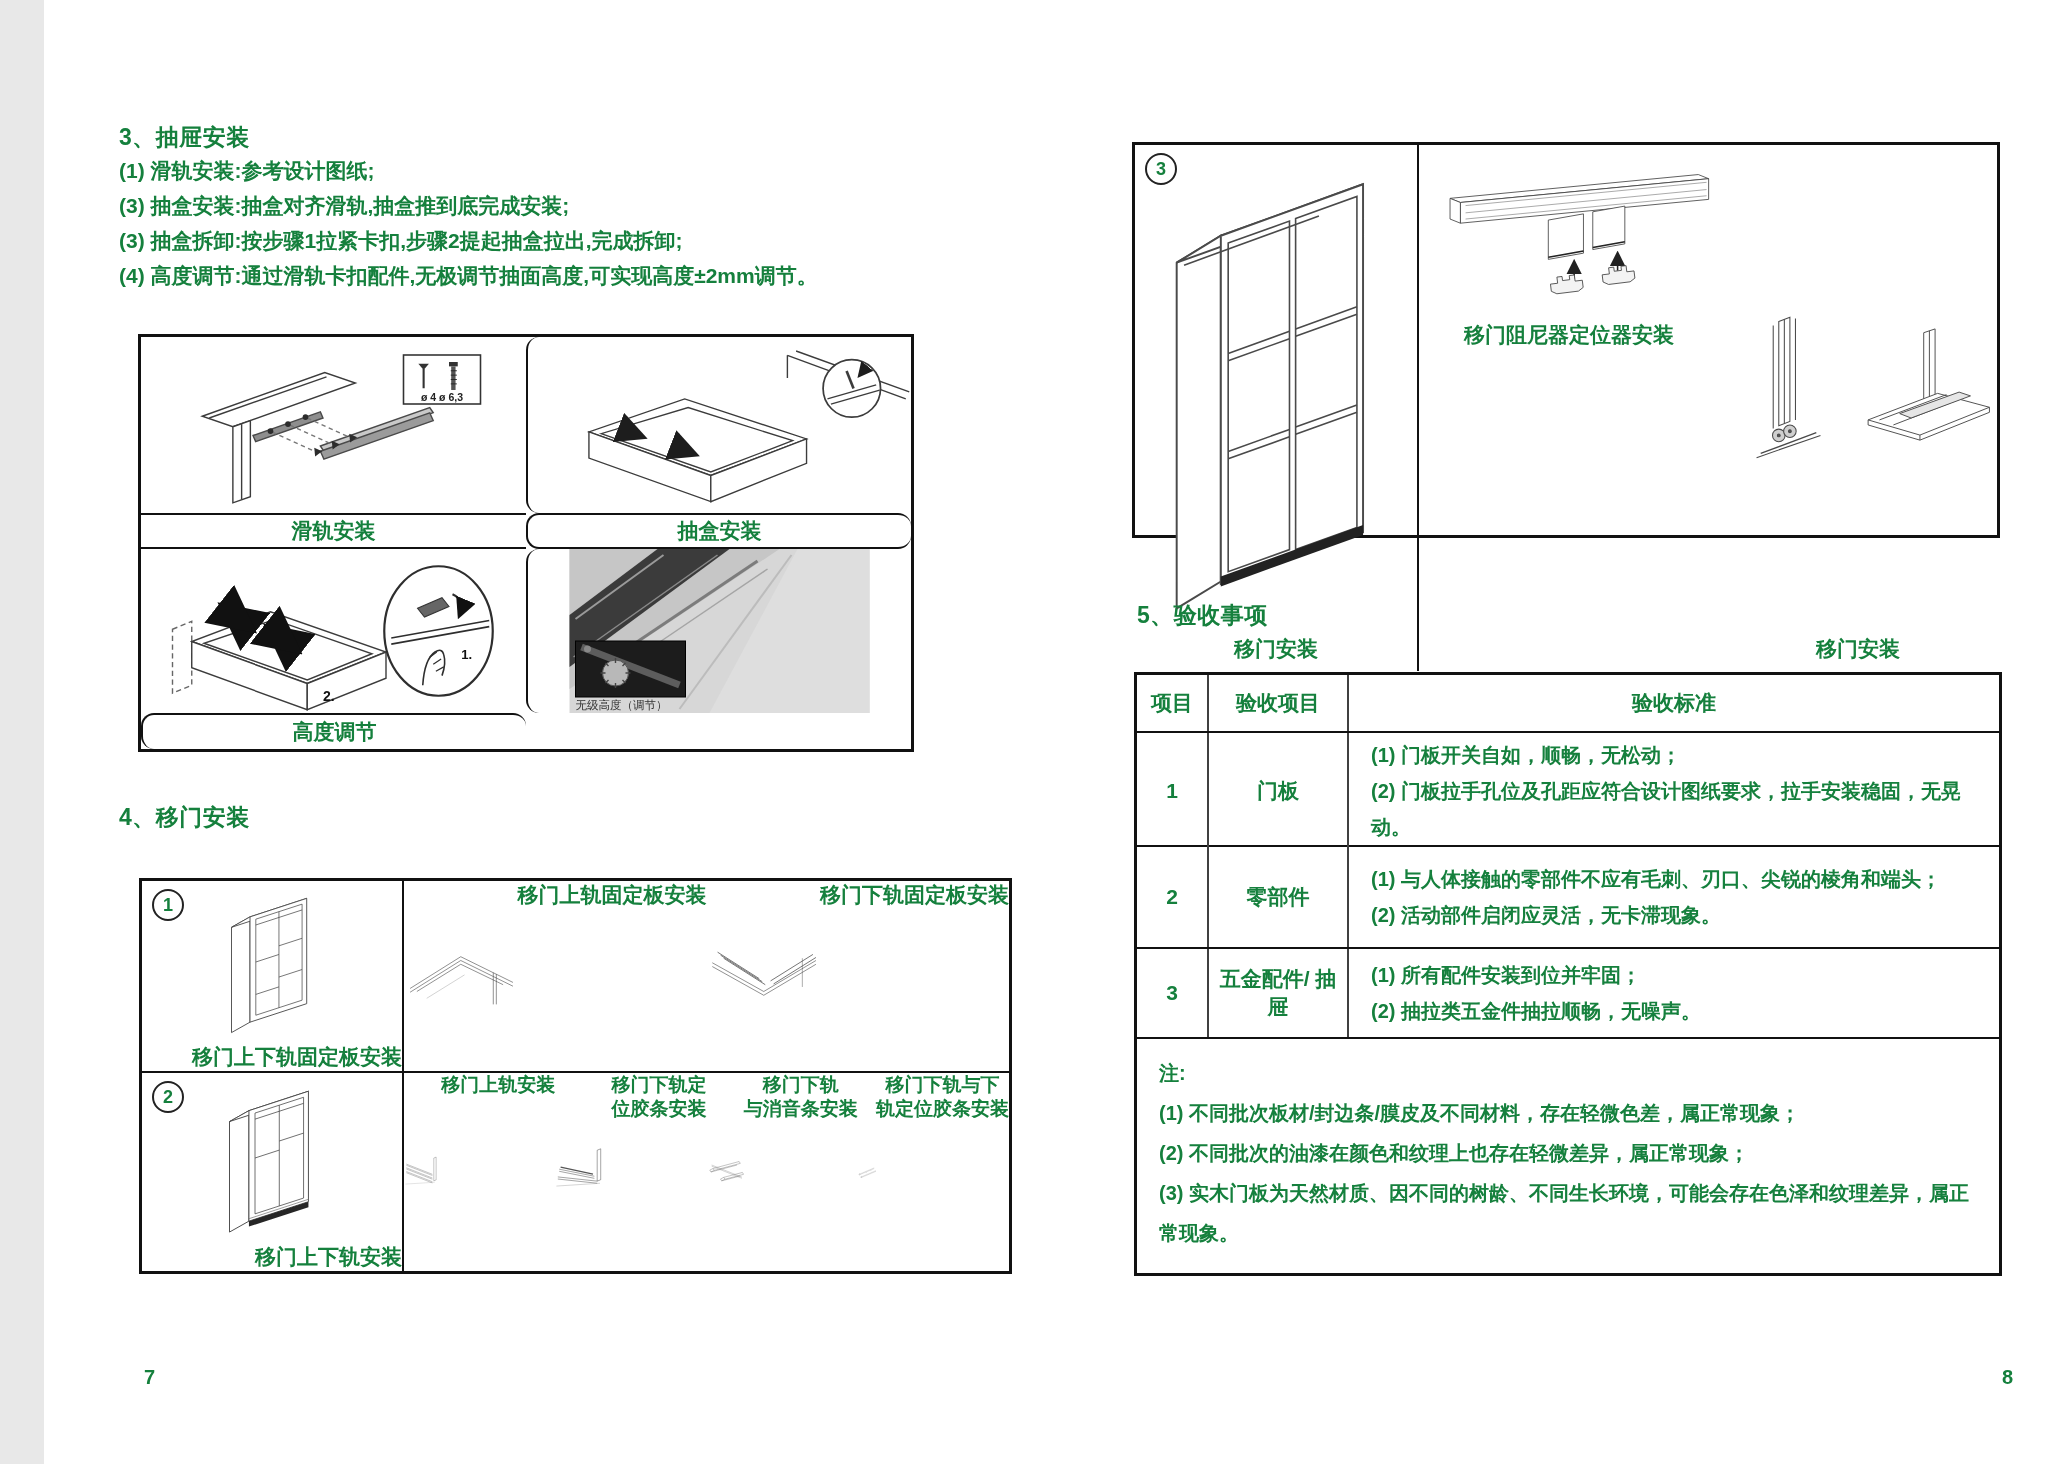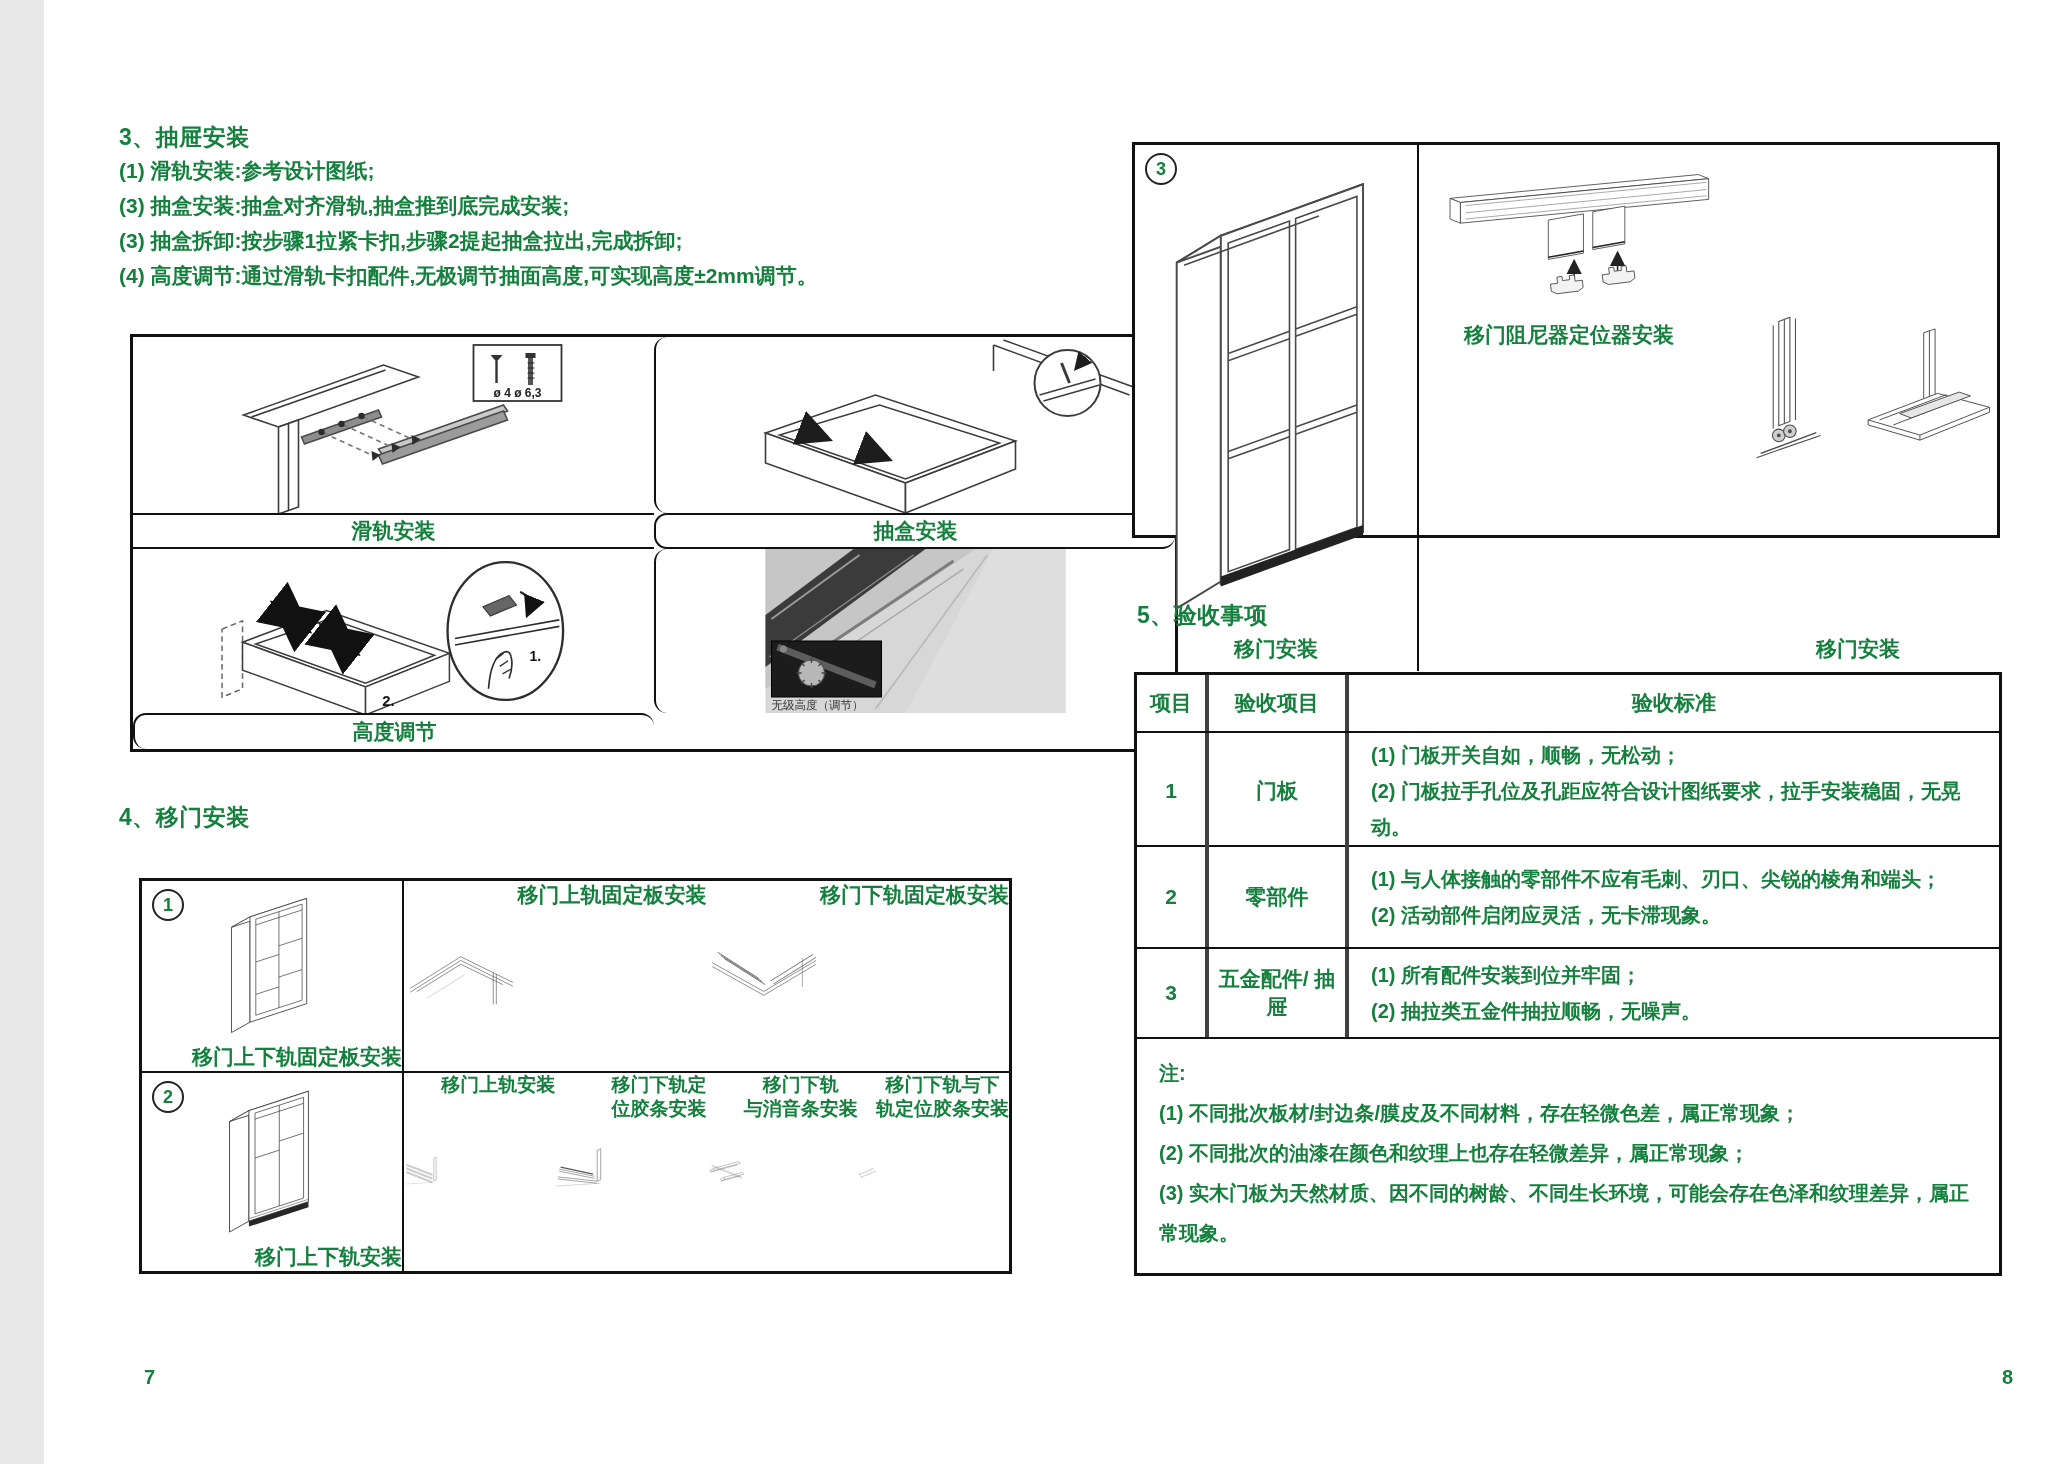--- a/index.html
+++ b/index.html
@@ -12,21 +12,21 @@
   }
   .abs { position: absolute; }
 
   
   .sec-title { font-size: 23px; font-weight: 700; letter-spacing: 0.5px; }
   .bodytext { font-size: 21px; font-weight: 600; line-height: 35px; }
   .pagenum { font-size: 20px; font-weight: 600; }
 
   
   .figtable { position: absolute; border: 3px solid #111; display: grid; background: #fff; }
-  #ft1 { left: 86px; top: 334px; width: 1048px; grid-template-columns: 1fr 1fr; grid-template-rows: 176px 36px 164px 36px; }
+  #ft1 { left: 94px; top: 334px; width: 776px; grid-template-columns: 1fr 1fr; grid-template-rows: 176px 36px 164px 36px; }
   #ft1 .art  { position: relative; overflow: hidden; }
   #ft1 .band { border-top: 2px solid #111; display: flex; align-items: center; justify-content: center;
                font-size: 21px; font-weight: 700; }
   #ft1 .band.mid { border-bottom: 2px solid #111; }
   #ft1 .colr { border-left: 2px solid #111; border-radius: 13px; }
 
   #ft2 { left: 95px; top: 878px; width: 873px; grid-template-columns: 262px 1fr; grid-template-rows: 192px 198px; }
   #ft2 .cell { position: relative; display: flex; flex-direction: column; overflow: hidden; }
   #ft2 .c1   { border-right: 2px solid #111; }
   #ft2 .r1   { border-bottom: 2px solid #111; }
@@ -54,21 +54,21 @@
   #fb .grp1   { height: 212px; }
   #fb .grp2   { flex: 1; }
   #fb .duo    { flex: 1; display: flex; }
   #fb .duo > div { flex: 1; position: relative; overflow: hidden; }
   #fb .fbart  { flex: 1; position: relative; overflow: hidden; }
   #fb .fblbl  { text-align: center; font-weight: 700; font-size: 21px; padding-bottom: 8px; }
 
   
   #acc { position: absolute; left: 1090px; top: 672px; width: 868px; border: 3px solid #111; background: #fff; }
   .arow { display: grid; grid-template-columns: 72px 140px 1fr; border-bottom: 2px solid #111; }
-  .acell { border-right: 4px solid #404040; display: flex; align-items: center; justify-content: center;
+  .acell { border-right: 2px solid #404040; display: flex; align-items: center; justify-content: center;
            text-align: center; font-size: 21px; font-weight: 700; padding: 4px; }
   .acrit { border-right: none; flex-direction: column; align-items: flex-start; justify-content: center;
            padding-left: 22px; font-size: 20px; font-weight: 600; line-height: 36px; text-align: left; }
   .hrow  { height: 58px; }
   .r1h   { height: 114px; }
   .r2h   { height: 102px; }
   .r3h   { height: 90px; }
   .anotes { padding: 14px 22px 20px; font-size: 20px; font-weight: 600; line-height: 40px; }
 
   svg { display: block; }

